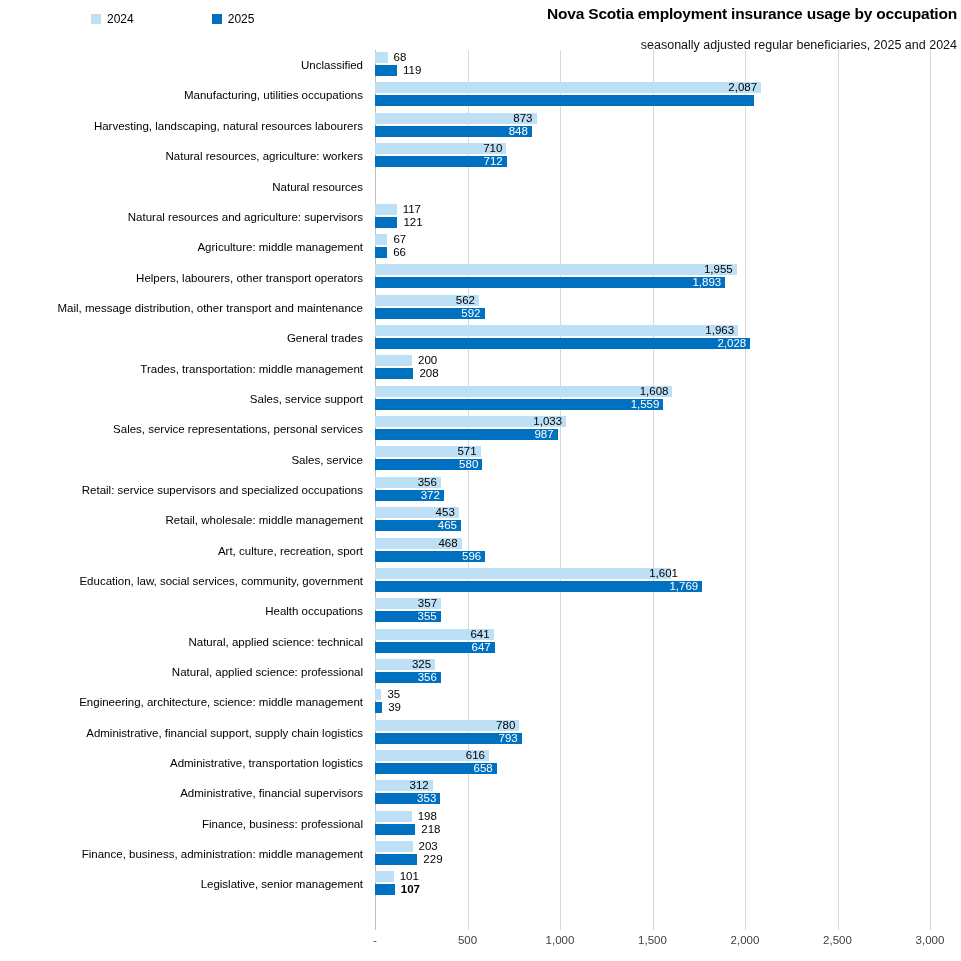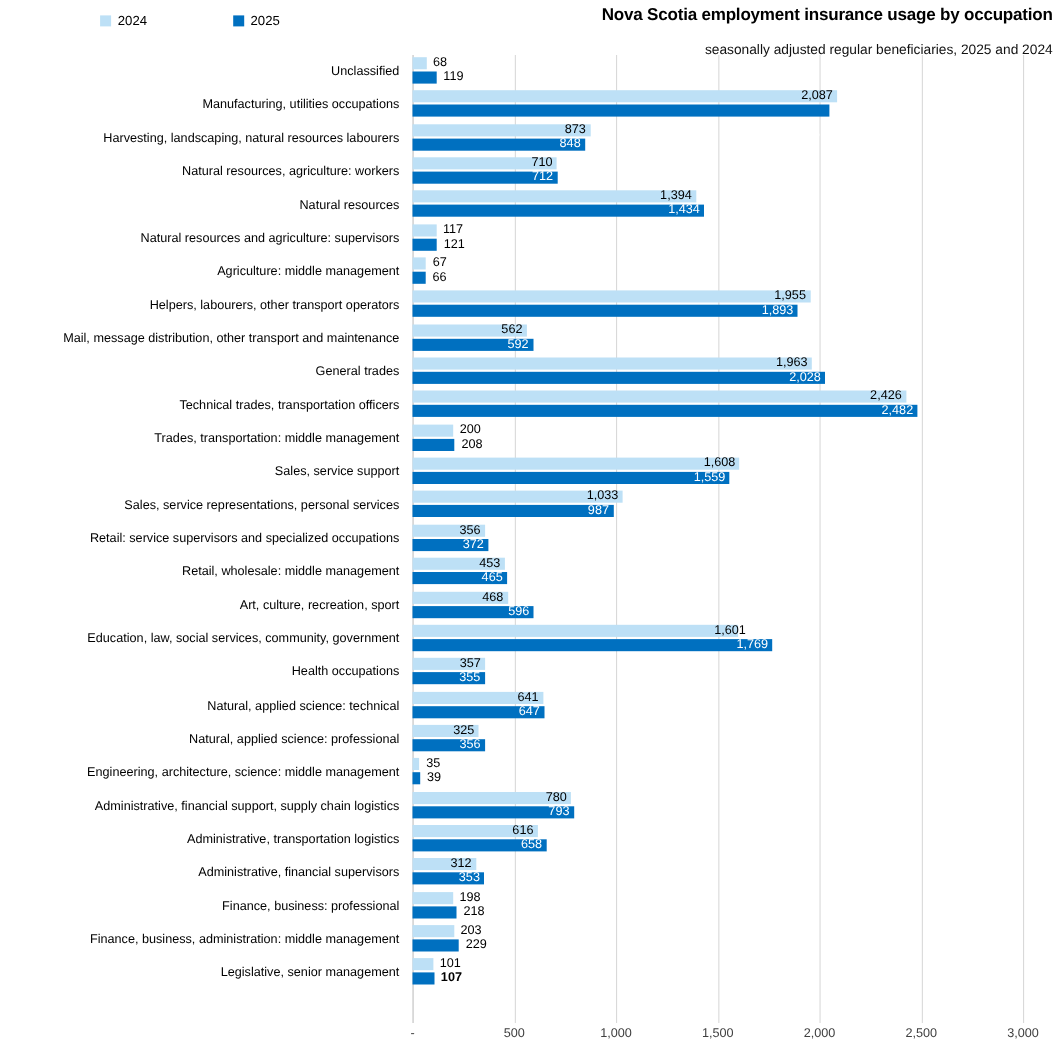--- a/index.html
+++ b/index.html
@@ -102,26 +102,20 @@
           <div class="cat-label">Natural resources, agriculture: workers</div>
           <div class="cell">
             <div class="bar s0" style="width: 131.35px; background: rgb(189, 224, 246);"></div>
             <span class="vlabel v0" style="left: 127.35px; transform: translateX(-100%); color: rgb(0, 0, 0);">710</span>
             <div class="bar s1" style="width: 131.72px; background: rgb(0, 112, 192);"></div>
             <span class="vlabel v1" style="left: 127.72px; transform: translateX(-100%); color: rgb(255, 255, 255);">712</span>
           </div>
         </div>
         <div class="row">
           <div class="cat-label">Natural resources</div>
-          <div class="cell">
-            <div class="bar s0" style="width: 257.89px; background: rgb(189, 224, 246);"></div>
-            <span class="vlabel v0" style="left: 253.89px; transform: translateX(-100%); color: rgb(0, 0, 0);">1,394</span>
-            <div class="bar s1" style="width: 265.29px; background: rgb(0, 112, 192);"></div>
-            <span class="vlabel v1" style="left: 261.29px; transform: translateX(-100%); color: rgb(255, 255, 255);">1,434</span>
-          </div>
         </div>
         <div class="row">
           <div class="cat-label">Natural resources and agriculture: supervisors</div>
           <div class="cell">
             <div class="bar s0" style="width: 21.645px; background: rgb(189, 224, 246);"></div>
             <span class="vlabel v0" style="left: 27.645px; color: rgb(0, 0, 0);">117</span>
             <div class="bar s1" style="width: 22.385px; background: rgb(0, 112, 192);"></div>
             <span class="vlabel v1" style="left: 28.385px; color: rgb(0, 0, 0);">121</span>
           </div>
         </div>
@@ -155,29 +149,20 @@
         <div class="row">
           <div class="cat-label">General trades</div>
           <div class="cell">
             <div class="bar s0" style="width: 363.155px; background: rgb(189, 224, 246);"></div>
             <span class="vlabel v0" style="left: 359.155px; transform: translateX(-100%); color: rgb(0, 0, 0);">1,963</span>
             <div class="bar s1" style="width: 375.18px; background: rgb(0, 112, 192);"></div>
             <span class="vlabel v1" style="left: 371.18px; transform: translateX(-100%); color: rgb(255, 255, 255);">2,028</span>
           </div>
         </div>
         <div class="row">
-          <div class="cat-label">Technical trades, transportation officers</div>
-          <div class="cell">
-            <div class="bar s0" style="width: 448.81px; background: rgb(189, 224, 246);"></div>
-            <span class="vlabel v0" style="left: 444.81px; transform: translateX(-100%); color: rgb(0, 0, 0);">2,426</span>
-            <div class="bar s1" style="width: 459.17px; background: rgb(0, 112, 192);"></div>
-            <span class="vlabel v1" style="left: 455.17px; transform: translateX(-100%); color: rgb(255, 255, 255);">2,482</span>
-          </div>
-        </div>
-        <div class="row">
           <div class="cat-label">Trades, transportation: middle management</div>
           <div class="cell">
             <div class="bar s0" style="width: 37px; background: rgb(189, 224, 246);"></div>
             <span class="vlabel v0" style="left: 43px; color: rgb(0, 0, 0);">200</span>
             <div class="bar s1" style="width: 38.48px; background: rgb(0, 112, 192);"></div>
             <span class="vlabel v1" style="left: 44.48px; color: rgb(0, 0, 0);">208</span>
           </div>
         </div>
         <div class="row">
           <div class="cat-label">Sales, service support</div>
@@ -188,20 +173,29 @@
             <span class="vlabel v1" style="left: 284.415px; transform: translateX(-100%); color: rgb(255, 255, 255);">1,559</span>
           </div>
         </div>
         <div class="row">
           <div class="cat-label">Sales, service representations, personal services</div>
           <div class="cell">
             <div class="bar s0" style="width: 191.105px; background: rgb(189, 224, 246);"></div>
             <span class="vlabel v0" style="left: 187.105px; transform: translateX(-100%); color: rgb(0, 0, 0);">1,033</span>
             <div class="bar s1" style="width: 182.595px; background: rgb(0, 112, 192);"></div>
             <span class="vlabel v1" style="left: 178.595px; transform: translateX(-100%); color: rgb(255, 255, 255);">987</span>
+          </div>
+        </div>
+        <div class="row">
+          <div class="cat-label">Sales, service</div>
+          <div class="cell">
+            <div class="bar s0" style="width: 105.635px; background: rgb(189, 224, 246);"></div>
+            <span class="vlabel v0" style="left: 101.635px; transform: translateX(-100%); color: rgb(0, 0, 0);">571</span>
+            <div class="bar s1" style="width: 107.3px; background: rgb(0, 112, 192);"></div>
+            <span class="vlabel v1" style="left: 103.3px; transform: translateX(-100%); color: rgb(255, 255, 255);">580</span>
           </div>
         </div>
         <div class="row">
           <div class="cat-label">Retail: service supervisors and specialized occupations</div>
           <div class="cell">
             <div class="bar s0" style="width: 65.86px; background: rgb(189, 224, 246);"></div>
             <span class="vlabel v0" style="left: 61.86px; transform: translateX(-100%); color: rgb(0, 0, 0);">356</span>
             <div class="bar s1" style="width: 68.82px; background: rgb(0, 112, 192);"></div>
             <span class="vlabel v1" style="left: 64.82px; transform: translateX(-100%); color: rgb(255, 255, 255);">372</span>
           </div>

